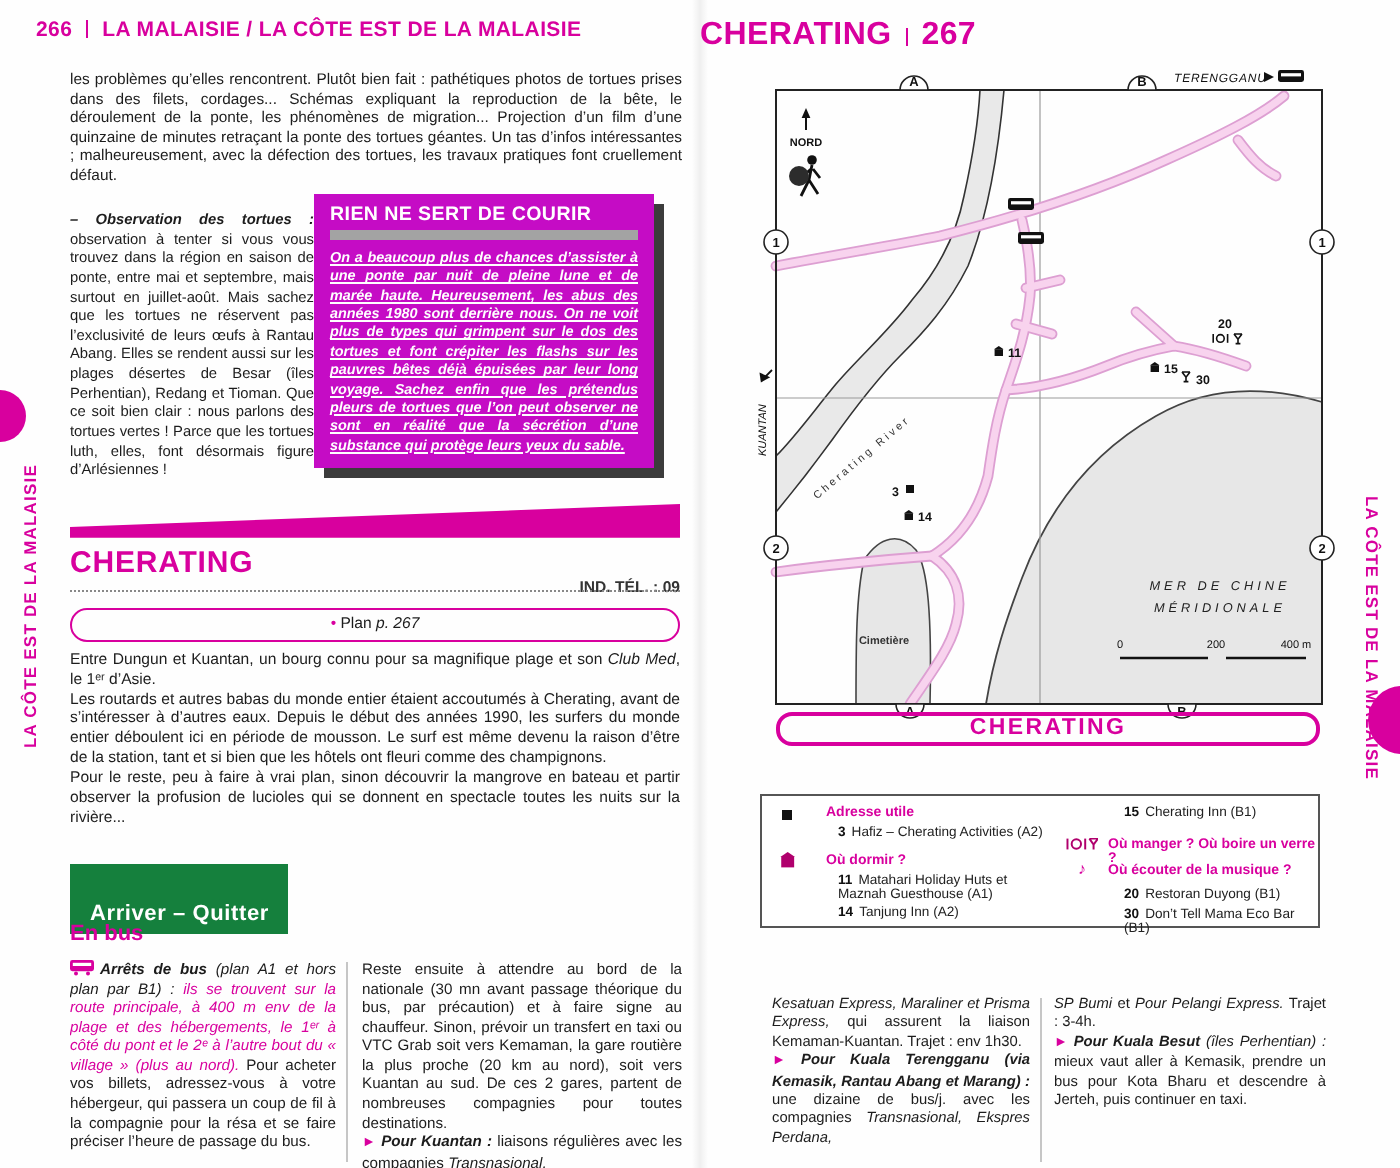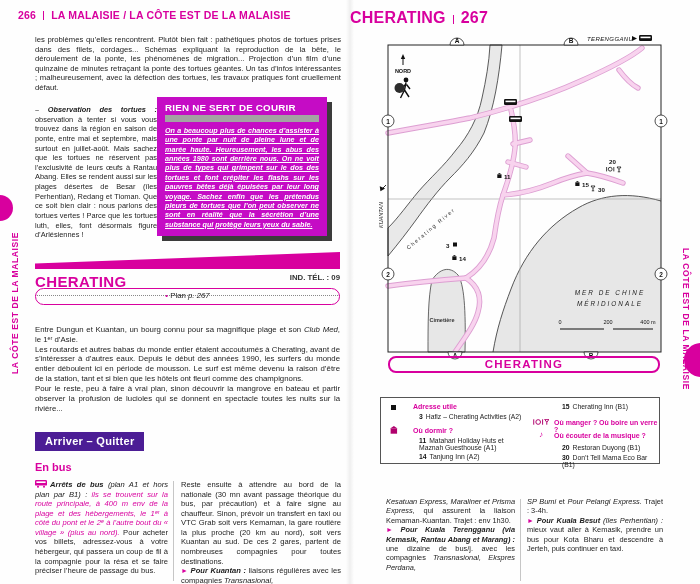--- a/index.html
+++ b/index.html
@@ -24,34 +24,34 @@
     font-size:8.5px;font-weight:bold;color:#d8009e;letter-spacing:.6px;white-space:nowrap;}
   .halfcircle{border-radius:50%;background:#d8009e;}
   .hc-left{left:-13px;top:195px;width:26px;height:26px;}
   .hc-right{left:684px;top:343px;width:34px;height:34px;}
 
   
   .p-intro{left:35px;top:35px;width:306px;font-size:7.7px;line-height:1.24;}
   .p-obs{left:35px;top:105px;width:122px;font-size:7.4px;line-height:1.3;}
   .hibox{left:157px;top:97px;width:170px;background:#c50cc5;color:#fff;padding:5px 8px 7px;
          box-shadow:5px 5px 0 #3c3c3c;box-sizing:border-box;}
-  .hibox-title{font-size:9.8px;font-weight:bold;border-bottom:7px solid #a3a3a3;padding-bottom:2px;margin-bottom:4px;letter-spacing:.2px;}
+  .hibox-title{font-size:9.8px;font-weight:bold;border-bottom:5px solid #a3a3a3;padding-bottom:2px;margin-bottom:4px;letter-spacing:.2px;}
   .hibox-body{font-size:7.2px;line-height:1.3;font-style:italic;font-weight:bold;text-align:justify;text-decoration:underline;}
   .swoosh{left:35px;top:252px;width:305px;height:18px;background:#d8009e;
           clip-path:polygon(0 64%,100% 0,100% 94%,0 94%);}
   .sec-row{left:35px;top:273px;width:305px;}
   .sec-title{font-size:15px;font-weight:bold;color:#d8009e;letter-spacing:.4px;}
-  .sec-tel{float:right;font-size:7.8px;font-weight:bold;color:#333;margin-top:0;}
+  .sec-tel{float:right;font-size:7.8px;font-weight:bold;color:#333;margin-top:16px;}
   .dotted{left:35px;top:295px;width:305px;border-top:1px dotted #888;}
-  .planbox{left:35px;top:288px;width:305px;height:17px;border:1.5px solid #d8009e;border-radius:10px;
+  .planbox{left:35px;top:304px;width:305px;height:17px;border:1.5px solid #d8009e;border-radius:10px;
            box-sizing:border-box;text-align:center;font-size:7.8px;line-height:14px;}
   .intro2{left:35px;top:325px;width:305px;font-size:7.8px;font-weight:normal;line-height:1.26;}
   .intro2 p{margin:0;}
-  .arrq{left:35px;top:432px;background:#4c1d95;color:#fff;font-weight:bold;font-size:11px;
-        padding:3px 10px 4px;letter-spacing:.3px;text-align:center;}
+  .arrq{left:35px;top:432px;background:#15803d;color:#fff;font-weight:bold;font-size:11px;
+        padding:19px 10px 4px;letter-spacing:.3px;text-align:center;}
   .enbus{left:35px;top:461px;font-size:11px;font-weight:bold;color:#d8009e;}
   .colrule{border-left:1px solid #c6c6c6;}
   .cr-left{left:173px;top:481px;height:100px;}
   .cr-right{left:520px;top:499px;height:82px;}
   .col{font-size:7.6px;line-height:1.26;}
   .c1{left:35px;top:480px;width:133px;height:104px;overflow:hidden;}
   .c2{left:181px;top:480px;width:160px;height:104px;overflow:hidden;}
   .c3{left:386px;top:497px;width:129px;height:87px;overflow:hidden;font-size:7.4px;}
   .c4{left:527px;top:497px;width:136px;height:87px;overflow:hidden;font-size:7.4px;}
   .col p{margin:0;}

